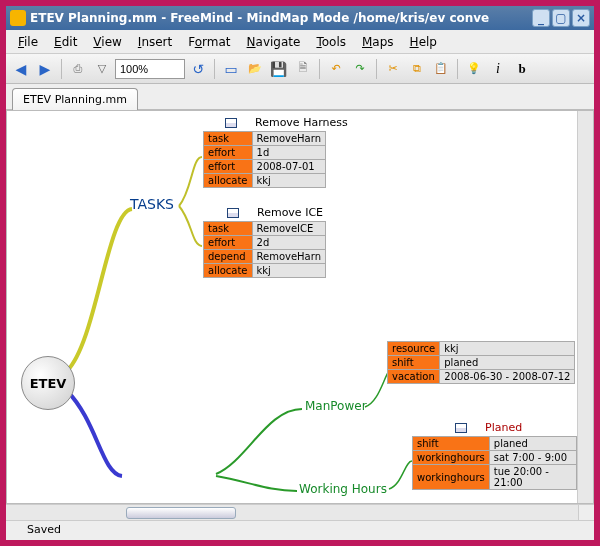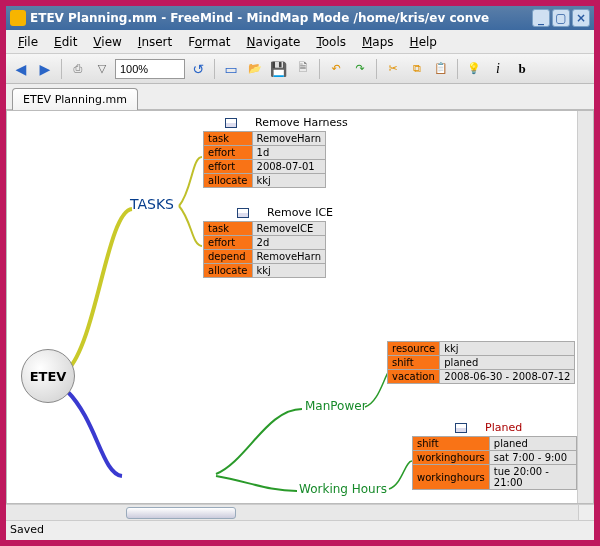--- a/index.html
+++ b/index.html
@@ -19,23 +19,23 @@
 .zoom-box::after{content:'▾';position:absolute;right:4px;top:1px;color:#555;font-size:10px;}
 .tabstrip { height: 26px; background: #eee; display:flex;align-items:flex-end;padding:0 6px;border-bottom:1px solid #bbb;}
 .tab { background: linear-gradient(#fff,#f2f2f2); border:1px solid #999; border-bottom:none; border-radius:4px 4px 0 0; padding:4px 10px; font-size:11px; position:relative; top:1px;cursor:pointer;}
 .canvas-wrap { flex:1; display:flex; background:#fff; position:relative; border:1px solid #bbb; margin:0; }
 .canvas { flex:1; position:relative; overflow:hidden; background:#fff;}
 .scrollbar-v { width:16px; background:#e8e8e8; border-left:1px solid #ccc;}
 .scrollbar-h-wrap{display:flex;height:16px;}
 .scrollbar-h { flex:1; background:#e8e8e8; border-top:1px solid #ccc; height:16px; position:relative;}
 .thumb-h { position:absolute; left:120px; top:2px; width:110px; height:12px; background:linear-gradient(#fff,#ccd); border:1px solid #9ab; border-radius:3px;}
 .corner { width:16px;height:16px;background:#eee;border-top:1px solid #ccc;border-left:1px solid #ccc;}
-.statusbar { height:20px; background:#eee; border-top:1px solid #ccc; padding:2px 4px; font-size:11px;}
-
-.root { position:absolute; left:14px; top:238px; width:54px; height:54px; border-radius:50%; background:radial-gradient(circle at 35% 35%, #fff, #ccc); border:1px solid #888; display:flex;align-items:center;justify-content:center; font-weight:bold; font-size:13px;}
+.statusbar { height:20px; background:#eee; border-top:1px solid #ccc; padding:2px 21px; font-size:11px;}
+
+.root { position:absolute; left:14px; top:245px; width:54px; height:54px; border-radius:50%; background:radial-gradient(circle at 35% 35%, #fff, #ccc); border:1px solid #888; display:flex;align-items:center;justify-content:center; font-weight:bold; font-size:13px;}
 .category { position:absolute; font-weight:normal; font-size:14px; color:#063d8c; }
 .subcat { position:absolute; font-size:12px; color:#178a2a; }
 .titlelabel { position:absolute; font-size:11px; display:flex; align-items:center; gap:18px;}
 .titlelabel.red{color:#a00;}
 .mini-icon{width:12px;height:10px;display:inline-block;}
 .mini-icon.cal::before{content:'';display:block;width:10px;height:8px;border:1px solid #247;background:linear-gradient(#fff 50%,#dde 50%);}
 .smiley{width:12px;height:12px;border-radius:50%;background:#ffd400;display:inline-block;position:relative;border:1px solid #aa8800;}
 .smiley::before{content:'';position:absolute;left:2px;top:3px;width:2px;height:2px;background:#000;border-radius:50%;box-shadow:4px 0 0 #000;}
 .smiley::after{content:'';position:absolute;left:2px;top:6px;width:6px;height:3px;border-bottom:1px solid #000;border-radius:0 0 4px 4px;}
 .datatable { position:absolute; border:1px solid #888; border-collapse:collapse; font-size:10px; }
@@ -151,21 +151,21 @@
               <td>effort</td>
               <td>2008-07-01</td>
             </tr>
         <tr>
               <td>allocate</td>
               <td>kkj</td>
             </tr>
       </tbody>
         </table>
 
-      <div class="titlelabel" style="left:230px;top:95px">
+      <div class="titlelabel" style="left:220px;top:95px">
         <span class="mini-icon cal"></span>
         <span>Remove ICE</span>
       </div>
       <table class="datatable" style="left:196px;top:110px;">
         <tbody>
             <tr>
               <td>task</td>
               <td>RemoveICE</td>
             </tr>
         <tr>

